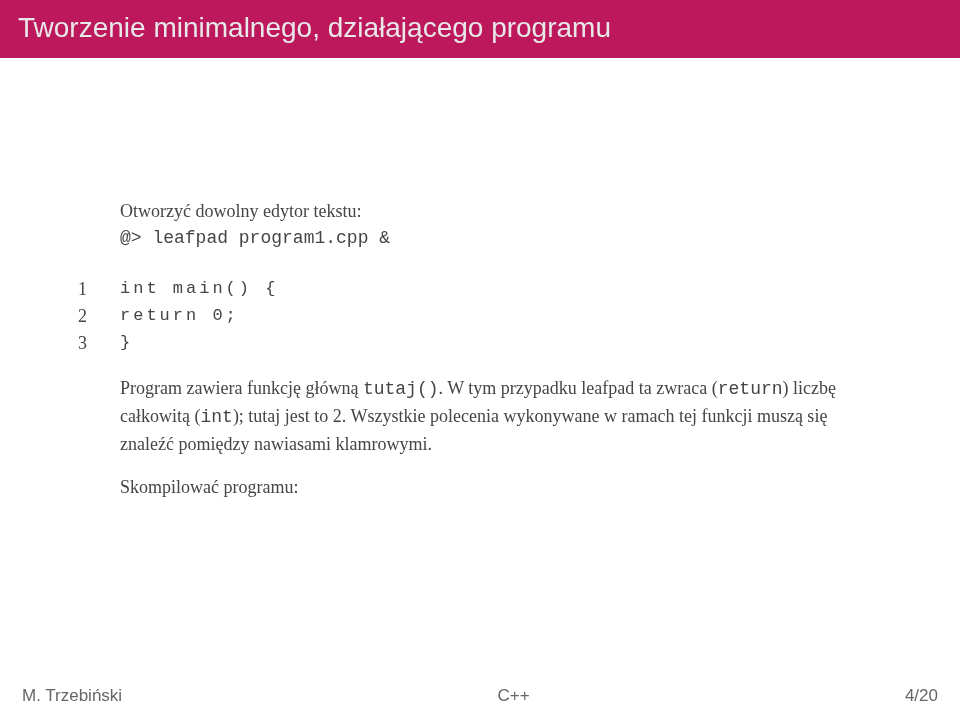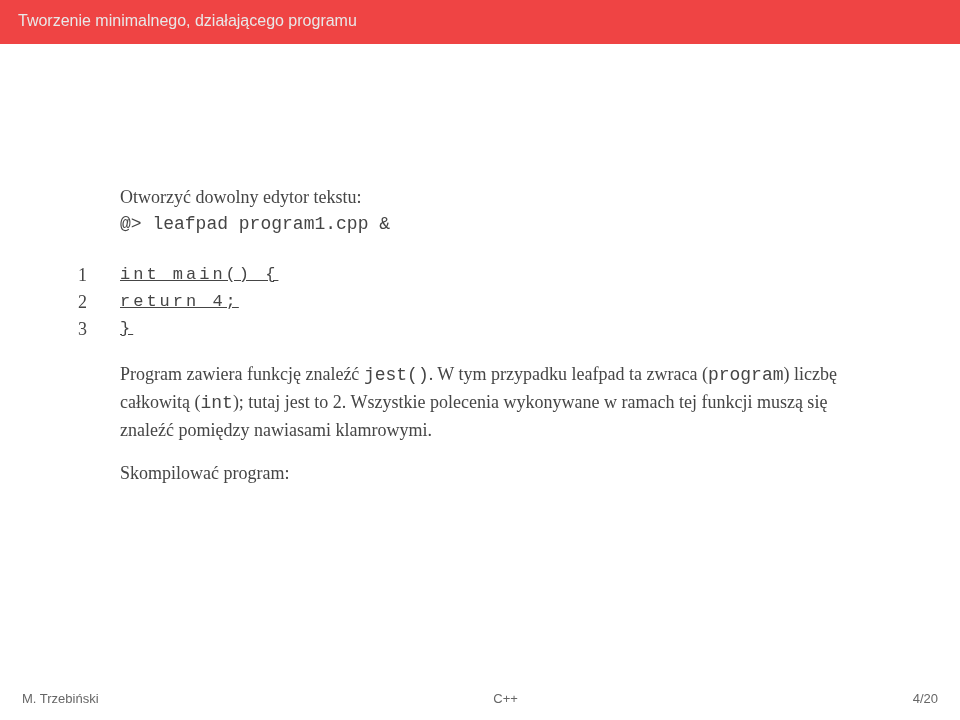--- a/index.html
+++ b/index.html
@@ -9,24 +9,24 @@
     }
     body {
       width: 960px;
       height: 720px;
       background: #ffffff;
       font-family: Georgia, 'Times New Roman', serif;
       position: relative;
       color: #3a3a3a;
     }
     .title-bar {
-      background: #ef4444;
+      background: #be185d;
       color: #e8e8e8;
       padding: 12px 6px 14px 18px;
-      font-size: 16px;
+      font-size: 28px;
       font-weight: normal;
       font-family: Arial, Helvetica, sans-serif;
     }
     .content {
       padding: 140px 120px 0 120px;
       font-size: 18px;
       line-height: 1.5;
       color: #454545;
     }
     .intro {
@@ -48,38 +48,37 @@
     .line-no {
       width: 50px;
       text-align: left;
       padding-left: 8px;
       letter-spacing: 0;
       font-family: Georgia, serif;
       font-size: 18px;
     }
     .code-text {
       letter-spacing: 3px;
-      text-decoration: underline;
     }
     .paragraph {
       margin-bottom: 16px;
       text-align: left;
     }
     .mono {
       font-family: 'Courier New', monospace;
     }
     .footer {
       position: absolute;
       bottom: 14px;
       left: 0;
       right: 0;
       padding: 0 22px;
       display: flex;
       justify-content: space-between;
-      font-size: 13px;
+      font-size: 17px;
       font-family: Arial, Helvetica, sans-serif;
       color: #666;
     }
   </style>
 </head>
 <body>
 
 <div class="title-bar">Tworzenie minimalnego, działającego programu</div>
 
 <div class="content">
@@ -89,34 +88,34 @@
     <div class="command">@&gt; leafpad program1.cpp &amp;</div>
   </div>
 
   <div class="code-block">
     <div class="code-line">
       <span class="line-no">1</span>
       <span class="code-text">int main() {</span>
     </div>
     <div class="code-line">
       <span class="line-no">2</span>
-      <span class="code-text">  return 4;</span>
+      <span class="code-text">  return 0;</span>
     </div>
     <div class="code-line">
       <span class="line-no">3</span>
       <span class="code-text">}</span>
     </div>
   </div>
 
   <div class="paragraph">
-    <span>Program zawiera funkcję znaleźć </span><span class="mono">jest()</span><span>. W tym przypadku leafpad ta zwraca (</span><span class="mono">program</span><span>) liczbę całkowitą (</span><span class="mono">int</span><span>); tutaj jest to 2. Wszystkie polecenia wykonywane w ramach tej funkcji muszą się znaleźć pomiędzy nawiasami klamrowymi.</span>
+    <span>Program zawiera funkcję główną </span><span class="mono">tutaj()</span><span>. W tym przypadku leafpad ta zwraca (</span><span class="mono">return</span><span>) liczbę całkowitą (</span><span class="mono">int</span><span>); tutaj jest to 2. Wszystkie polecenia wykonywane w ramach tej funkcji muszą się znaleźć pomiędzy nawiasami klamrowymi.</span>
   </div>
 
   <div class="paragraph">
-    <div>Skompilować program:</div>
+    <div>Skompilować programu:</div>
   </div>
 
 
 </div>
 
 <div class="footer">
   <span>M. Trzebiński</span>
   <span>C++</span>
   <span>4/20</span>
 </div>

